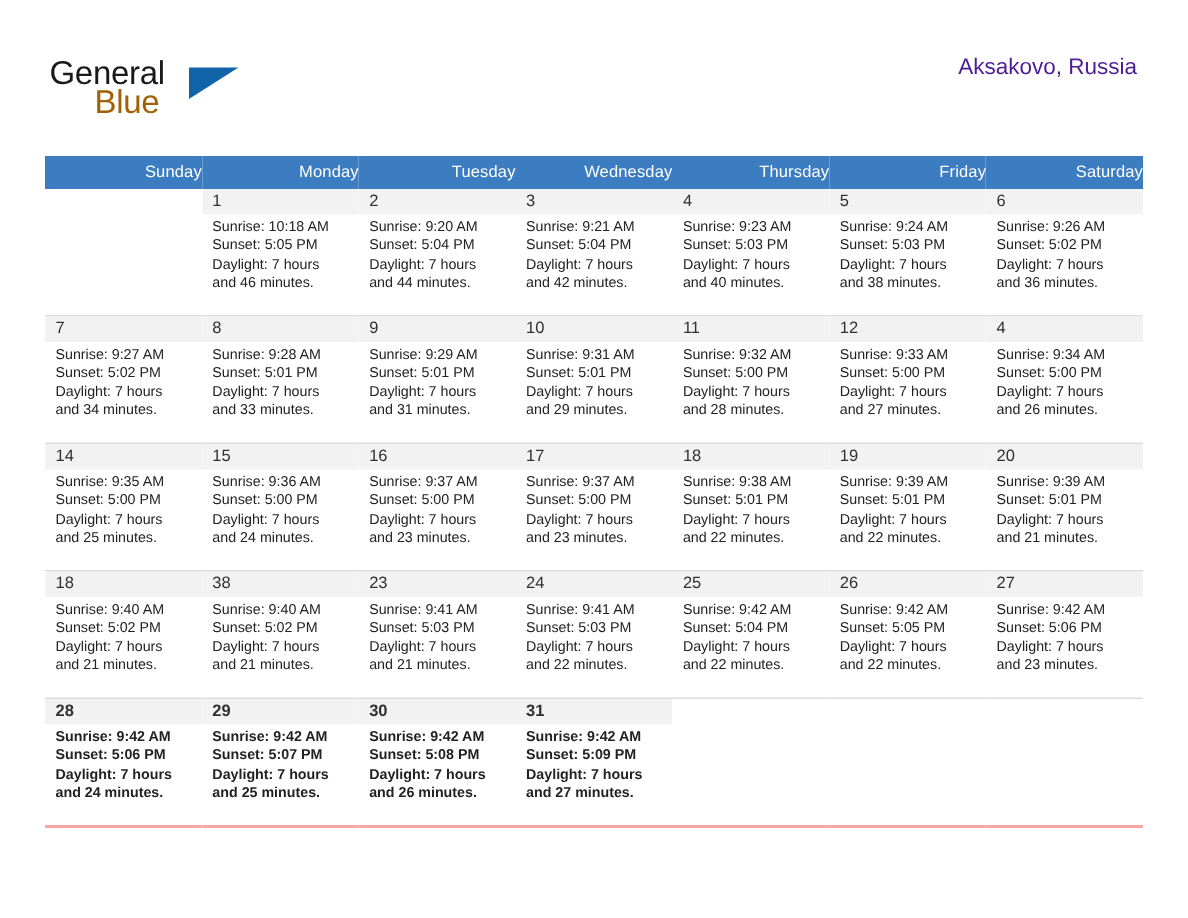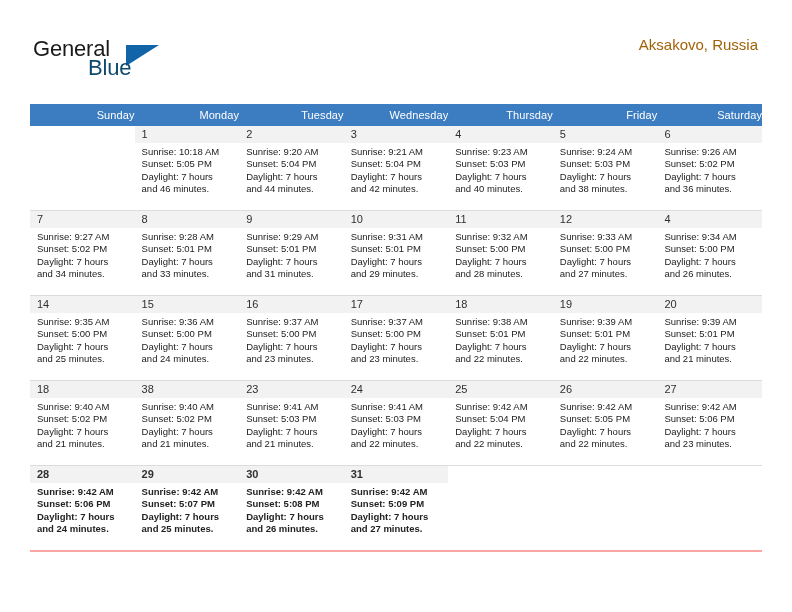--- a/index.html
+++ b/index.html
@@ -45,23 +45,22 @@
     letter-spacing: -0.2px;
     color: #1a1a1a;
     font-family: "Liberation Sans", sans-serif;
   }
   .brand-blue {
     position: absolute;
     left: 30px;
     top: 19px;
     font-size: 22px;
     letter-spacing: -0.2px;
-    color: #0c4a6e;
+    color: #a16207;
     font-family: "Liberation Sans", sans-serif;
-    margin-left: 25px;
   }
   .brand-flag {
     position: absolute;
     left: 93px;
     top: 9px;
     width: 0;
     height: 0;
     border-left: 33px solid #1164a8;
     border-bottom: 21px solid transparent;
   }
@@ -75,21 +74,21 @@
   .cal-title {
     font-size: 29px;
     color: #1a1a1a;
     line-height: 36px;
     white-space: nowrap;
     font-weight: normal;
     margin: 0;
   }
   .cal-subtitle {
     font-size: 15px;
-    color: #a16207;
+    color: #4c1d95;
     line-height: 20px;
     margin: 5px 0 0 0;
     white-space: nowrap;
     font-weight: normal;
   }
 
   
   .calendar {
     position: absolute;
     left: 30px;

